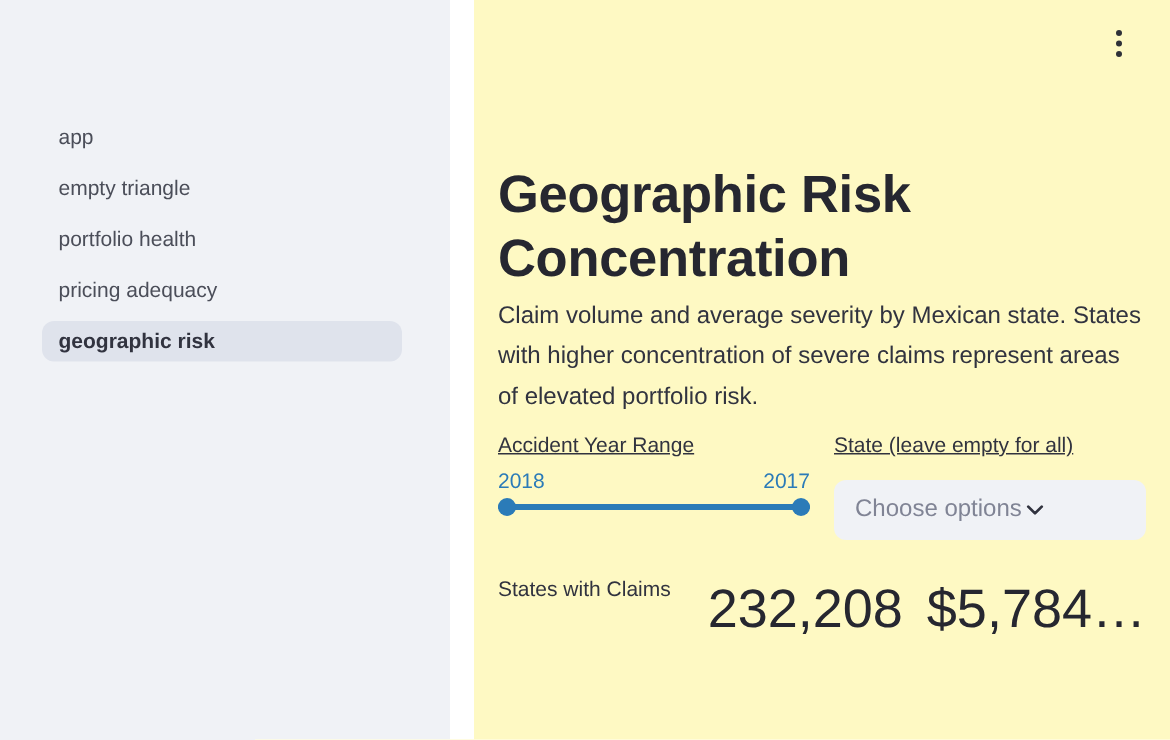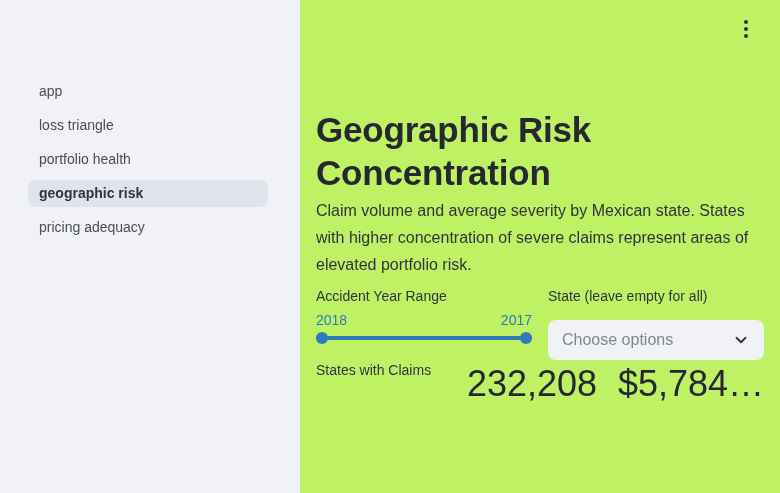--- a/index.html
+++ b/index.html
@@ -11,21 +11,21 @@
     --placeholder:#808495;
     --sidebar-link:#4b4e59;
   }
   *{box-sizing:border-box;margin:0;padding:0;}
   html,body{width:780px;height:493px;overflow:hidden;}
   body{
     font-family:"Liberation Sans","DejaVu Sans",sans-serif;
     background:#ffffff;
     color:var(--text-body);
   }
-  .app{display:flex;width:780px;height:493px;}
+  .app{display:flex;width:780px;height:493px;gap:16px;}
 
   
   .sidebar{
     width:300px;height:100%;
     background:var(--sidebar-bg);
     flex-shrink:0;
   }
   .nav{padding:78px 32px 0 28px;}
   .nav-item{
     width:240px;height:27px;line-height:27px;
@@ -34,21 +34,21 @@
     border-radius:8px;cursor:pointer;
     white-space:nowrap;overflow:hidden;
   }
   .nav-item.active{
     background:var(--sidebar-active-bg);
     color:var(--text-body);
     font-weight:700;
   }
 
   
-  .main{flex:1;position:relative;background:#bef264;height:100%;overflow:hidden;}
+  .main{flex:1;position:relative;background:#fef9c3;height:100%;overflow:hidden;}
   .kebab-btn{
     position:absolute;top:13px;right:18px;
     width:32px;height:32px;border:none;background:transparent;
     display:flex;flex-direction:column;align-items:center;justify-content:center;
     gap:3px;cursor:pointer;border-radius:6px;
   }
   .kebab-btn .dot{width:4px;height:4px;border-radius:50%;background:#2f3138;}
 
   .content{padding:108px 16px 0 16px;max-width:480px;}
 
@@ -58,68 +58,69 @@
   }
   p.page-desc{
     margin-top:3px;font-size:16px;line-height:27px;color:var(--text-body);
   }
 
   
   .controls{
     margin-top:8px;
     display:grid;grid-template-columns:1fr 1fr;column-gap:16px;
   }
-  .widget-label{font-size:14px;line-height:20px;color:var(--text-body);}
+  .widget-label{font-size:14px;line-height:20px;color:var(--text-body);text-decoration:underline;}
 
   .slider-values{
     display:flex;justify-content:space-between;
     margin-top:4px;font-size:14px;line-height:20px;color:var(--accent);
   }
   .slider-track{
     position:relative;height:4px;border-radius:2px;
     background:var(--accent);margin-top:6px;cursor:pointer;
   }
   .slider-thumb{
     position:absolute;top:50%;width:12px;height:12px;border-radius:50%;
     background:var(--accent);transform:translateY(-50%);cursor:grab;
   }
   .slider-thumb.start{left:0;}
   .slider-thumb.end{right:0;}
 
   .select-box{
     margin-top:14px;height:40px;border-radius:8px;
     background:var(--sidebar-bg);
-    display:flex;align-items:center;justify-content:space-between;
+    display:flex;align-items:center;
     padding:0 14px;cursor:pointer;
   }
   .select-placeholder{font-size:16px;color:var(--placeholder);}
   .chevron{width:18px;height:18px;flex-shrink:0;}
 
   
   .metrics{
+    margin-top:22px;
     display:grid;grid-template-columns:1fr 1fr 1fr;column-gap:16px;
   }
   .metric-label{font-size:14px;line-height:20px;color:var(--text-body);}
   .metric-value{
     margin-top:2px;font-size:36px;line-height:44px;font-weight:400;
     color:var(--text-dark);white-space:nowrap;overflow:hidden;
   }
 </style>
 </head>
 <body>
 
 <div class="app">
 
   <aside class="sidebar">
     <nav class="nav">
       <div class="nav-item">app</div>
-      <div class="nav-item">loss triangle</div>
+      <div class="nav-item">empty triangle</div>
       <div class="nav-item">portfolio health</div>
+      <div class="nav-item">pricing adequacy</div>
       <div class="nav-item active">geographic risk</div>
-      <div class="nav-item">pricing adequacy</div>
     </nav>
   </aside>
 
   <main class="main">
 
     <button class="kebab-btn" aria-label="menu">
       <span class="dot"></span>
       <span class="dot"></span>
       <span class="dot"></span>
     </button>

